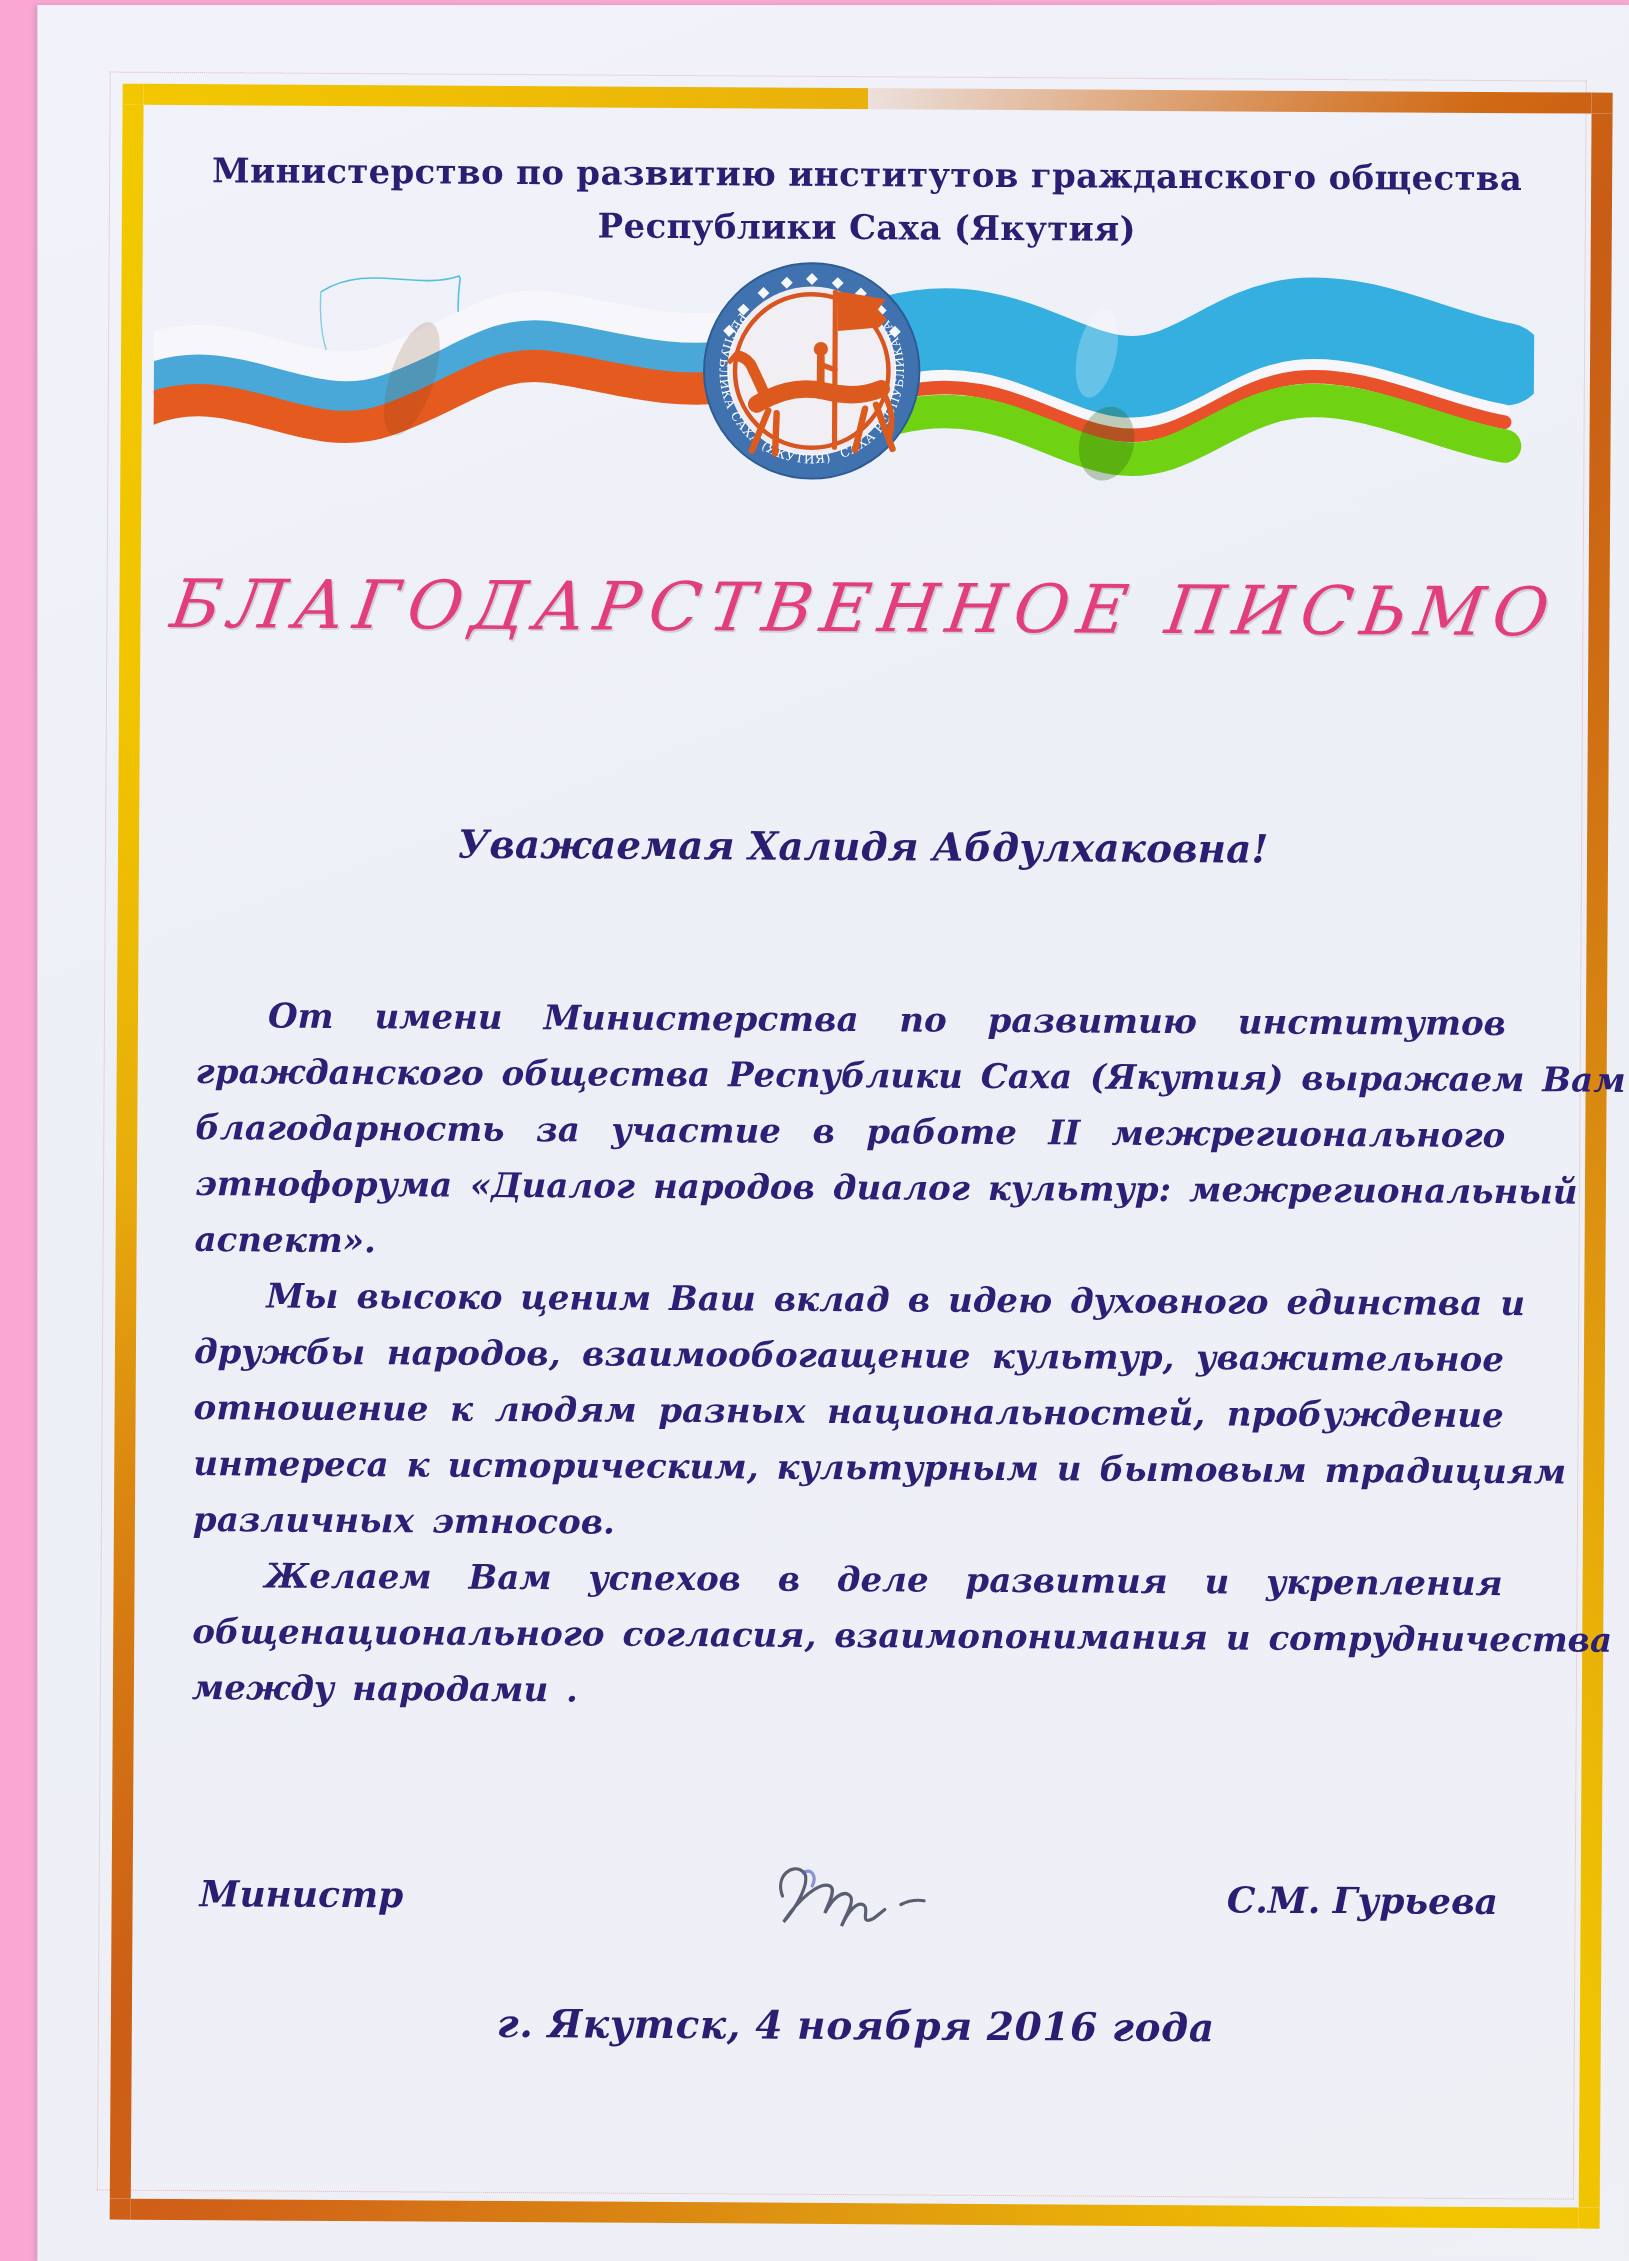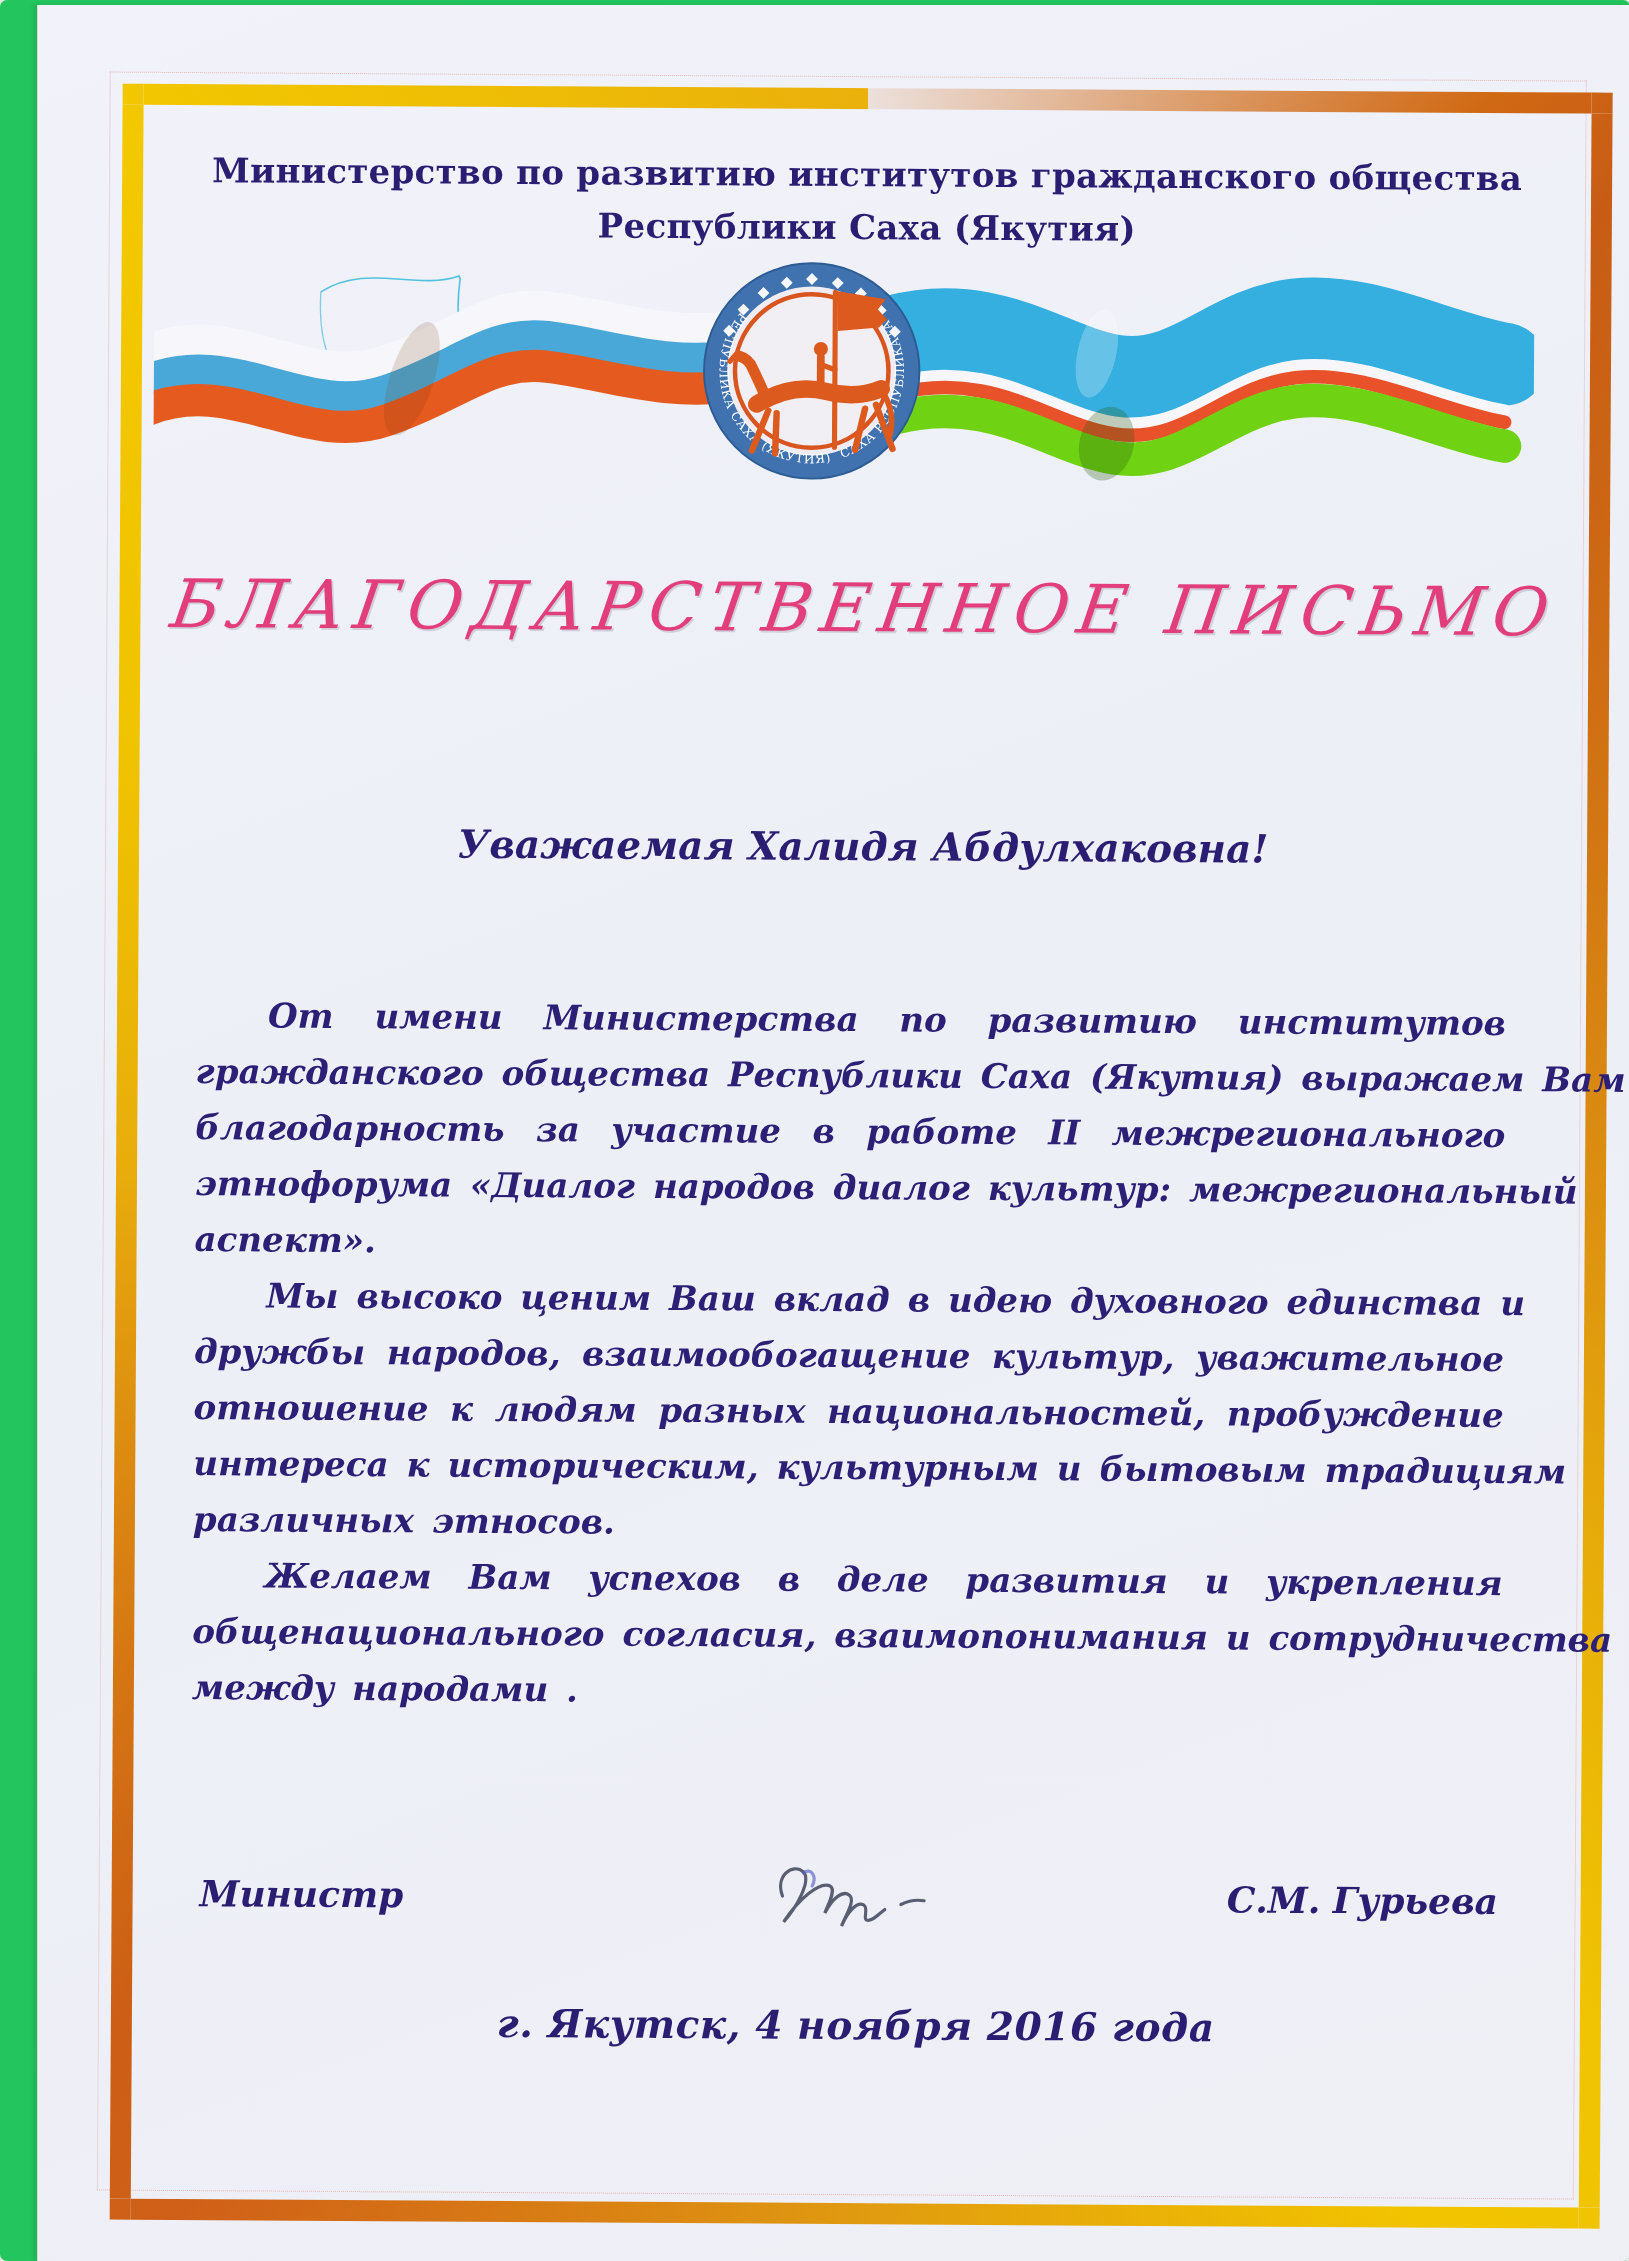--- a/index.html
+++ b/index.html
@@ -1,22 +1,21 @@
 <!DOCTYPE html>
 <html style="font-size:10.3px"><head>
 <meta charset="utf-8">
 <style>
   html,body { margin:0; padding:0; }
   body { width:1630px; height:2261px; background:#e9e7e0; }
 
   .scan {
     position:relative; width:1630px; height:2261px; overflow:hidden;
-    background:#22c55e;
+    background:#f9a8d4;
     font-family:"DejaVu Serif","Liberation Serif",serif;
-    border-radius:7px;
   }
   
   .paper {
     position:absolute; left:37px; top:5.2px; right:0; bottom:0;
     background:linear-gradient(160deg,#f1f2fa 0%, #edeff7 45%, #eff0f6 100%);
     border-left:1.3px solid #d9d8da;
     box-shadow:-2.6px 0 5.2px rgba(0,0,0,0.10);
   }
   .cert { position:absolute; inset:0; transform:rotate(0.35deg); transform-origin:50% 45%; }
 

